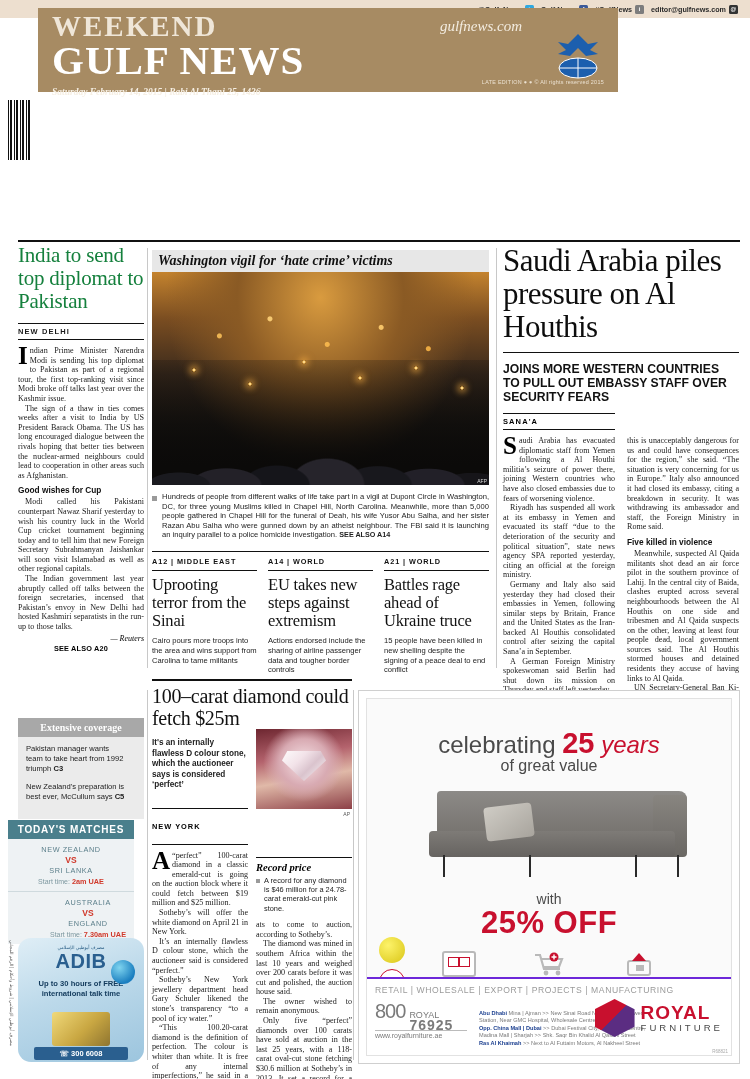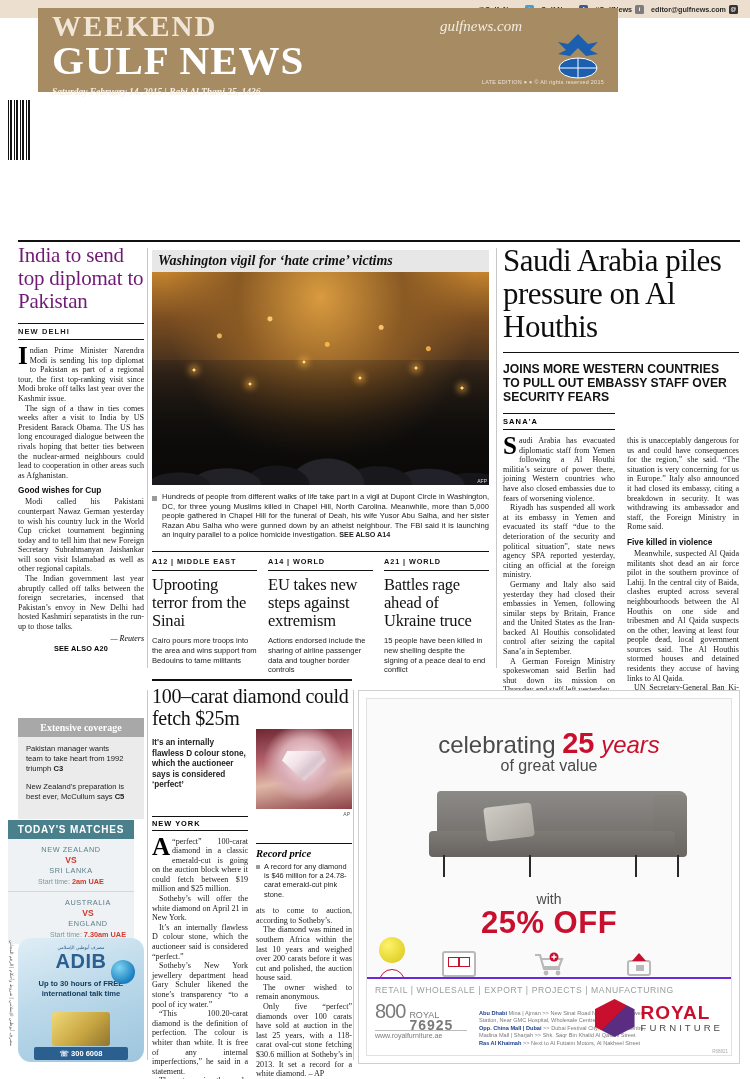--- a/index.html
+++ b/index.html
@@ -123,21 +123,21 @@
     font-size:25px; color:#ffffff; letter-spacing:.4px;
     text-shadow:0 1px 4px rgba(0,0,0,.8); text-align:center; }
 
   
   .hrule { position:absolute; background:#222; height:1px; }
 
   
   .col-left { position:absolute; left:18px; top:244px; width:126px; }
   .lead-head {
     font-family:"Liberation Serif", serif; font-weight:400;
-    font-size:21px; line-height:23px; color:#701a75; letter-spacing:-.2px;
+    font-size:21px; line-height:23px; color:#15803d; letter-spacing:-.2px;
   }
   .dateline {
     font-size:7.5px; font-weight:700; letter-spacing:1.1px; color:#1a1a1a;
     border-top:1px solid #111; border-bottom:1px solid #111;
     padding:3px 0 3px 0; margin-top:10px; margin-bottom:6px;
   }
   .body-serif {
     font-family:"Liberation Serif", serif; font-size:8.1px; line-height:9.6px;
     color:#1a1a1a; text-align:justify; hyphens:auto;
   }
@@ -247,21 +247,21 @@
     background:
       radial-gradient(ellipse at 50% 42%, #f6e2e6 0%, #d8aab2 36%, transparent 60%),
       linear-gradient(170deg,#6d2630 0%, #b4636d 35%, #e0b9a8 60%, #8d4047 100%);
   }
   .dia-gem { position:absolute; left:26px; top:22px; width:44px; height:30px;
     background:linear-gradient(135deg,#ffffff 0%, #f3e4ea 35%, #d9c3cd 60%, #ffffff 100%);
     clip-path:polygon(12% 0,88% 0,100% 32%,50% 100%,0 32%); opacity:.95; }
   .dia-credit { position:absolute; right:2px; top:126px; font-size:5px; color:#555; }
   .dia-ny { font-size:7.4px; font-weight:700; letter-spacing:1px;
     border-top:1px solid #111; border-bottom:1px solid #111;
-    padding:2px 0; margin-top:25px; width:96px; }
+    padding:13px 0; margin-top:17px; width:96px; }
   .dia-cols { display:flex; gap:8px; margin-top:6px; }
   .dia-c1 { width:96px; }
   .dia-c2 { width:96px; }
   .record-box { margin-top:6px; }
   .record-hd { font-family:"Liberation Serif", serif; font-style:italic; font-weight:700;
     font-size:10.5px; border-top:1px solid #111; padding-top:4px; margin-bottom:3px;}
   .record-li { display:flex; gap:4px; font-size:7.4px; line-height:9.4px; color:#222; }
   .record-li .bb { width:4px;height:4px;background:#9a9a9a;margin-top:3px;flex:none; }
 
   
@@ -417,21 +417,21 @@
 
   <div class="col-left">
     <div class="lead-head">India to send top diplomat to Pakistan</div>
     <div class="dateline">NEW DELHI</div>
     <div class="body-serif">
       <p class="first dropcap">Indian Prime Minister Narendra Modi is sending his top diplomat to Pakistan as part of a regional tour, the first top-ranking visit since Modi broke off talks last year over the Kashmir issue.</p>
       <p>The sign of a thaw in ties comes weeks after a visit to India by US President Barack Obama. The US has long encouraged dialogue between the rivals hoping that better ties between the nuclear-armed neighbours could lead to cooperation in other areas such as Afghanistan.</p>
     </div>
     <div class="subhead">Good wishes for Cup</div>
     <div class="body-serif">
-      <p>Modi called his Pakistani counterpart Nawaz German yesterday to wish his country luck in the World Cup cricket tournament beginning today and to tell him that new Foreign Secretary Subrahmanyan Jaishankar will soon visit Islamabad as well as other regional capitals.</p>
+      <p>Modi called his Pakistani counterpart Nawaz Sharif yesterday to wish his country luck in the World Cup cricket tournament beginning today and to tell him that new Foreign Secretary Subrahmanyan Jaishankar will soon visit Islamabad as well as other regional capitals.</p>
       <p>The Indian government last year abruptly called off talks between the foreign secretaries, incensed that Pakistan’s envoy in New Delhi had hosted Kashmiri separatists in the run-up to those talks.</p>
     </div>
     <div class="credit">— Reuters</div>
     <div class="seealso">SEE ALSO A20</div>
   </div>
 
   <div class="ext-box">
     <div class="ext-hd">Extensive coverage</div>
     <div class="ext-body">
       <p><span>Pakistan manager wants team to take heart from 1992 triumph </span><b>C3</b></p>
@@ -482,21 +482,21 @@
       <div class="cap-text"><span>Hundreds of people from different walks of life take part in a vigil at Dupont Circle in Washington, DC, for three young Muslims killed in Chapel Hill, North Carolina. Meanwhile, more than 5,000 people gathered in Chapel Hill for the funeral of Deah, his wife Yusor Abu Salha, and her sister Razan Abu Salha who were gunned down by an atheist neighbour. The FBI said it is launching an inquiry parallel to a police homicide investigation. </span><b>SEE ALSO A14</b></div>
     </div>
   </div>
 
   <div class="hrule" style="left:152px; top:551px; width:337px; background:#111;"></div>
 
   <div class="three-up">
     <div class="tu-col">
       <div class="tu-kicker">A12 | MIDDLE EAST</div>
       <div class="tu-head">Uprooting terror from the Sinai</div>
-      <div class="tu-sub">Cairo pours more troops into the area and wins support from Bedouins to tame militants</div>
+      <div class="tu-sub">Cairo pours more troops into the area and wins support from Carolina to tame militants</div>
     </div>
     <div class="tu-col">
       <div class="tu-kicker">A14 | WORLD</div>
       <div class="tu-head">EU takes new steps against extremism</div>
       <div class="tu-sub">Actions endorsed include the sharing of airline passenger data and tougher border controls</div>
     </div>
     <div class="tu-col">
       <div class="tu-kicker">A21 | WORLD</div>
       <div class="tu-head">Battles rage ahead of Ukraine truce</div>
       <div class="tu-sub">15 people have been killed in new shelling despite the signing of a peace deal to end conflict</div>

